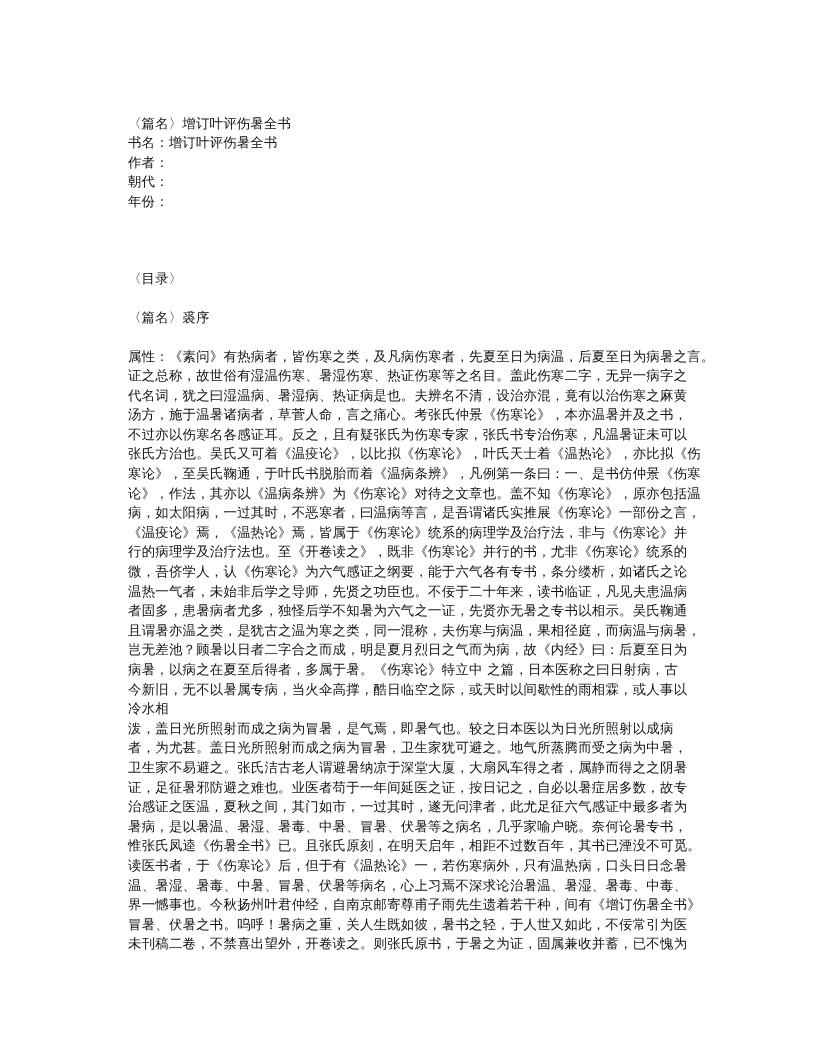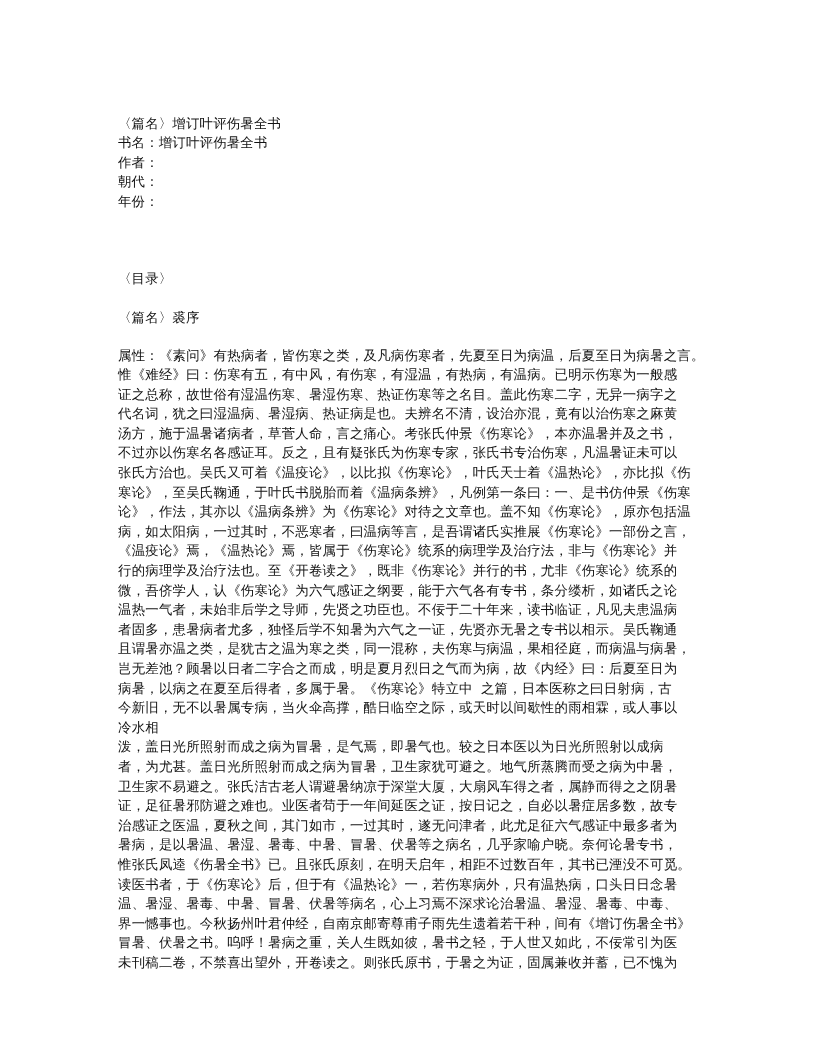--- a/index.html
+++ b/index.html
@@ -1,43 +1,42 @@
 <!DOCTYPE html>
 <html><head>
 <meta charset="utf-8">
 <style>
   html, body { margin: 0; padding: 0; background: #ffffff; }
   body { width: 816px; height: 1056px; position: relative; overflow: hidden;
          font-family: "DejaVu Serif", "Liberation Serif", serif; color: #111; }
-  .page { position: absolute; left: 118px; top: 114px; width: 590px; }
+  .page { position: absolute; left: 128px; top: 114px; width: 590px; }
   .line { font-size: 13.4px; line-height: 19.4px; height: 19.4px; white-space: nowrap; letter-spacing: 0.2px; }
   .gap1 { height: 19.4px; }
   .gap2 { height: 58px; }
-  .body-line { font-size: 13.4px; line-height: 19.6px; height: 19.6px; white-space: nowrap; letter-spacing: 0.25px; font-family: Liberation Mono, monospace; }
+  .body-line { font-size: 13.4px; line-height: 19.6px; height: 19.6px; white-space: nowrap; letter-spacing: 0.25px; }
 </style>
 </head>
 <body>
 
 <div class="page">
   <div class="line">〈篇名〉增订叶评伤暑全书</div>
   <div class="line">书名：增订叶评伤暑全书</div>
   <div class="line">作者：</div>
   <div class="line">朝代：</div>
   <div class="line">年份：</div>
 
   <div class="gap2"></div>
 
   <div class="line">〈目录〉</div>
   <div class="gap1"></div>
   <div class="line">〈篇名〉裘序</div>
   <div class="gap1"></div>
 
   <div id="preface-body">
       <div class="body-line">属性：《素问》有热病者，皆伤寒之类，及凡病伤寒者，先夏至日为病温，后夏至日为病暑之言。</div>
-      <div class="body-line">惟《难经》曰：伤寒有五，有中风，有伤寒，有湿温，有热病，有温病。已明示伤寒为一般感</div>
       <div class="body-line">证之总称，故世俗有湿温伤寒、暑湿伤寒、热证伤寒等之名目。盖此伤寒二字，无异一病字之</div>
       <div class="body-line">代名词，犹之曰湿温病、暑湿病、热证病是也。夫辨名不清，设治亦混，竟有以治伤寒之麻黄</div>
       <div class="body-line">汤方，施于温暑诸病者，草菅人命，言之痛心。考张氏仲景《伤寒论》，本亦温暑并及之书，</div>
       <div class="body-line">不过亦以伤寒名各感证耳。反之，且有疑张氏为伤寒专家，张氏书专治伤寒，凡温暑证未可以</div>
       <div class="body-line">张氏方治也。吴氏又可着《温疫论》，以比拟《伤寒论》，叶氏天士着《温热论》，亦比拟《伤</div>
       <div class="body-line">寒论》，至吴氏鞠通，于叶氏书脱胎而着《温病条辨》，凡例第一条曰：一、是书仿仲景《伤寒</div>
       <div class="body-line">论》，作法，其亦以《温病条辨》为《伤寒论》对待之文章也。盖不知《伤寒论》，原亦包括温</div>
       <div class="body-line">病，如太阳病，一过其时，不恶寒者，曰温病等言，是吾谓诸氏实推展《伤寒论》一部份之言，</div>
       <div class="body-line">《温疫论》焉，《温热论》焉，皆属于《伤寒论》统系的病理学及治疗法，非与《伤寒论》并</div>
       <div class="body-line">行的病理学及治疗法也。至《开卷读之》，既非《伤寒论》并行的书，尤非《伤寒论》统系的</div>

